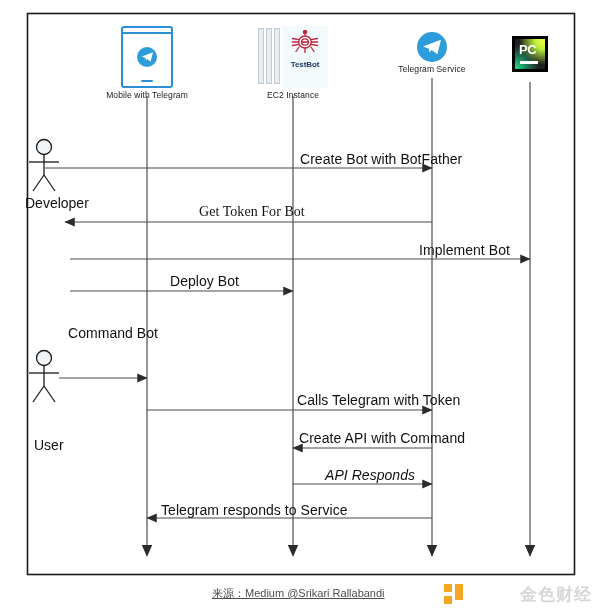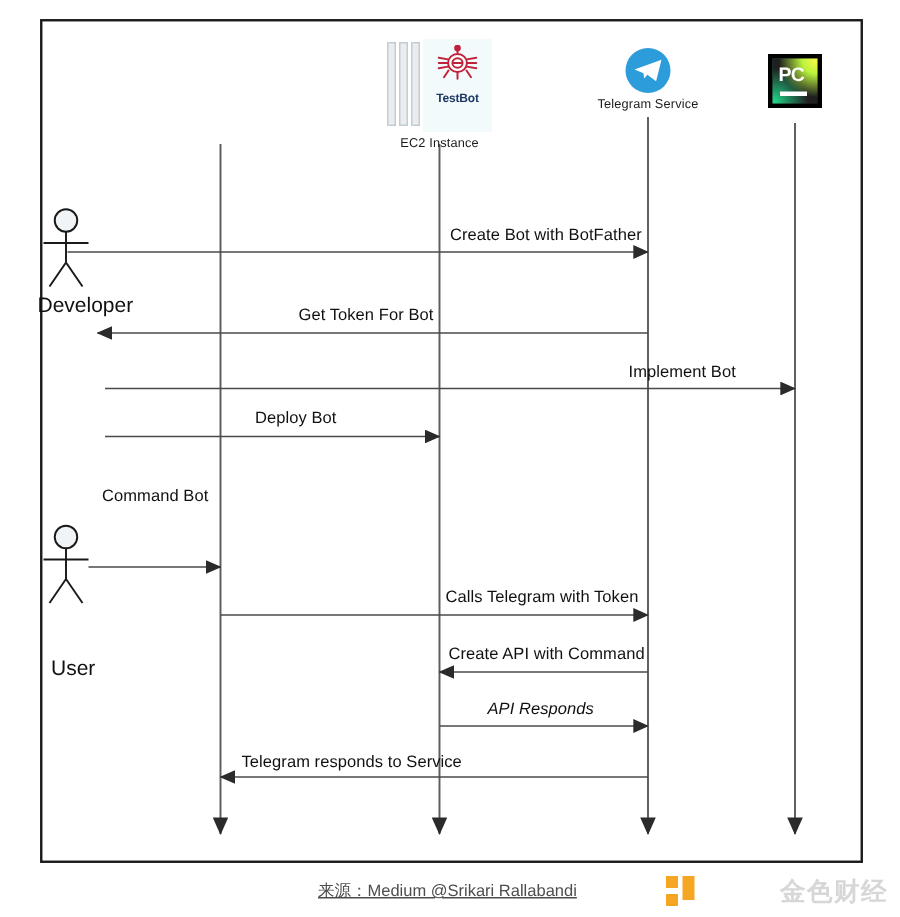--- a/index.html
+++ b/index.html
@@ -79,21 +79,21 @@
   .pc-text{
     position:absolute;left:4px;top:3px;color:#fff;font-weight:bold;
     font-size:13px;font-family:"Liberation Sans",sans-serif;letter-spacing:-.5px;
   }
   .pc-bar{
     position:absolute;left:5px;bottom:5px;width:18px;height:3px;background:#fff;
   }
 
   
   .msg-label{
-    position:absolute;font-size:11px;color:#111;white-space:nowrap;
+    position:absolute;font-size:14px;color:#111;white-space:nowrap;
     letter-spacing:.05px;
   }
   .actor-label{
     position:absolute;font-size:14px;color:#111;white-space:nowrap;font-weight:normal;
   }
 
   
   #footer{
     position:absolute;left:0;bottom:0;width:600px;height:34px;background:#fff;
   }
@@ -159,20 +159,30 @@
       <line x1="70" y1="259" x2="530" y2="259" marker-end="url(#arrR)"></line>
       <line x1="70" y1="291" x2="293" y2="291" marker-end="url(#arrR)"></line>
       <line x1="59" y1="378" x2="147" y2="378" marker-end="url(#arrR)"></line>
       <line x1="147" y1="410" x2="432" y2="410" marker-end="url(#arrR)"></line>
       <line x1="432" y1="448" x2="293" y2="448" marker-end="url(#arrL)"></line>
       <line x1="293" y1="484" x2="432" y2="484" marker-end="url(#arrR)"></line>
       <line x1="432" y1="518" x2="147" y2="518" marker-end="url(#arrL)"></line>
     </g>
   </svg>
 
+  <div class="participant" style="left:95px;top:26px;width:104px;">
+    <div class="phone">
+      <div class="tg-circle">
+        <svg width="13" height="12" viewBox="0 0 13 12">
+          <path d="M1 5.6 L12 1.2 L9.6 10.8 L6.2 7.9 L4.9 9.6 L4.6 7.2 Z" fill="#ffffff"></path>
+        </svg>
+      </div>
+    </div>
+    <div class="p-label">Mobile with Telegram</div>
+  </div>
 
   <div class="participant" style="left:258px;top:26px;width:70px;">
     <div class="ec2">
       <div class="sheet" style="left:0px;"></div>
       <div class="sheet" style="left:8px;"></div>
       <div class="sheet" style="left:16px;"></div>
       <div class="panel"></div>
       <div class="bot-wrap">
         <svg width="28" height="27" viewBox="0 0 28 27">
           <g stroke="#c0223b" stroke-width="1.3" fill="none" stroke-linecap="round">
@@ -213,21 +223,21 @@
         <path d="M1 8.4 L19 1.8 L15.4 16.2 L9.6 11.9 L7.4 14.4 L7 10.8 Z" fill="#ffffff"></path>
       </svg>
     </div>
     <div class="p-label">Telegram Service</div>
   </div>
 
   <div class="actor-label" style="left:25px;top:195px;">Developer</div>
   <div class="actor-label" style="left:34px;top:406px;margin-top:31px;">User</div>
 
   <div class="msg-label" style="left:300px;top:151px;">Create Bot with BotFather</div>
-  <div class="msg-label" style="left:199px;top:204px;">Get Token For Bot</div>
+  <div class="msg-label" style="left:199px;top:204px;font-family:Liberation Serif, serif;">Get Token For Bot</div>
   <div class="msg-label" style="left:419px;top:242px;">Implement Bot</div>
   <div class="msg-label" style="left:170px;top:273px;">Deploy Bot</div>
   <div class="msg-label" style="left:68px;top:325px;">Command Bot</div>
   <div class="msg-label" style="left:297px;top:392px;">Calls Telegram with Token</div>
   <div class="msg-label" style="left:299px;top:430px;">Create API with Command</div>
   <div class="msg-label" style="left:325px;top:467px;font-style:italic;">API Responds</div>
   <div class="msg-label" style="left:161px;top:502px;">Telegram responds to Service</div>
 
 </div>
 

